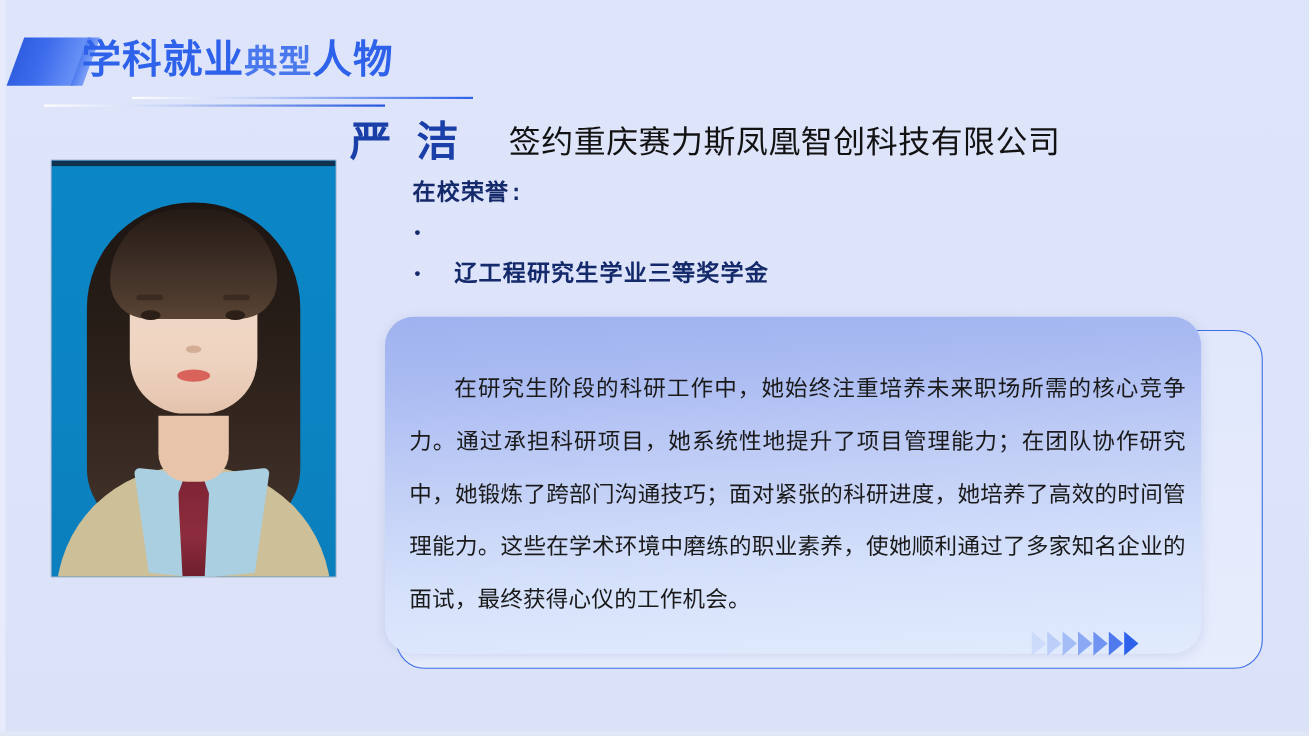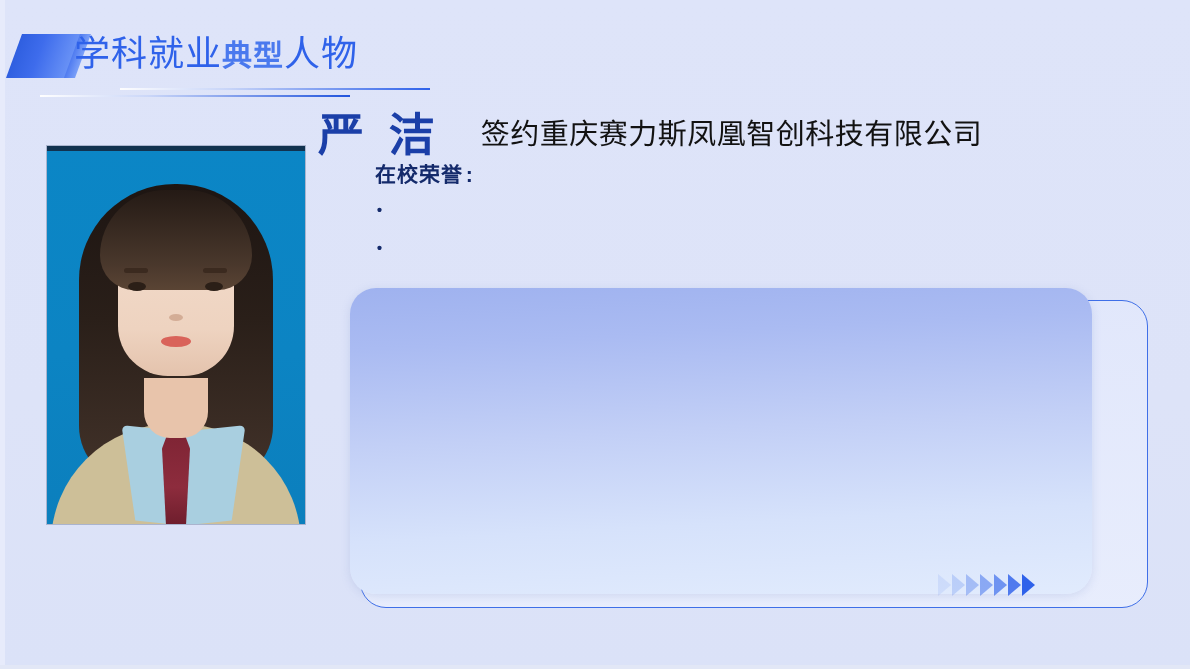--- a/index.html
+++ b/index.html
@@ -73,21 +73,21 @@
     position: absolute;
     left: 74px;
     top: 4px;
     font-size: 36px;
     line-height: 56px;
     letter-spacing: 1px;
     white-space: nowrap;
     color: #2f62ea;
   }
   .title-strong {
-    font-weight: normal;
+    font-weight: bold;
     font-family: "Liberation Sans", "DejaVu Sans", sans-serif;
     color: #2f62ea;
     margin-top: 24px;
   }
   .title-light {
     font-weight: bold;
     font-family: "Liberation Serif", "DejaVu Serif", serif;
     color: #4a79ee;
     font-size: 30px;
   }
@@ -254,21 +254,21 @@
   
   .name-row {
     position: absolute;
     left: 318px;
     top: 98px;
     height: 50px;
     white-space: nowrap;
   }
   .person-name {
     display: inline-block;
-    font-size: 46px;
+    font-size: 38px;
     font-weight: bold;
     color: #1b3fa8;
     letter-spacing: 6px;
     vertical-align: middle;
     font-family: "Liberation Sans", "DejaVu Sans", sans-serif;
   }
   .company {
     display: inline-block;
     margin-left: 40px;
     font-size: 29px;
@@ -413,25 +413,27 @@
     <span class="person-name">严 洁</span><span class="company">签约重庆赛力斯凤凰智创科技有限公司</span>
   </div>
 
   <div class="honors">
     <div class="honors-title">在校荣誉:</div>
     <div class="honor-item">
       <span class="honor-bullet">•</span>
     </div>
     <div class="honor-item">
       <span class="honor-bullet">•</span>
+      <span class="honor-text">辽工程研究生学业三等奖学金</span>
     </div>
   </div>
 
   <div class="card-outline"></div>
   <div class="card-fill"></div>
+  <div class="quote-body">在研究生阶段的科研工作中，她始终注重培养未来职场所需的核心竞争力。通过承担科研项目，她系统性地提升了项目管理能力；在团队协作研究中，她锻炼了跨部门沟通技巧；面对紧张的科研进度，她培养了高效的时间管理能力。这些在学术环境中磨练的职业素养，使她顺利通过了多家知名企业的面试，最终获得心仪的工作机会。</div>
 
   <div class="chevrons">
     <span class="chev c1"></span>
     <span class="chev c2"></span>
     <span class="chev c3"></span>
     <span class="chev c4"></span>
     <span class="chev c5"></span>
     <span class="chev c6"></span>
     <span class="chev c7"></span>
   </div>

